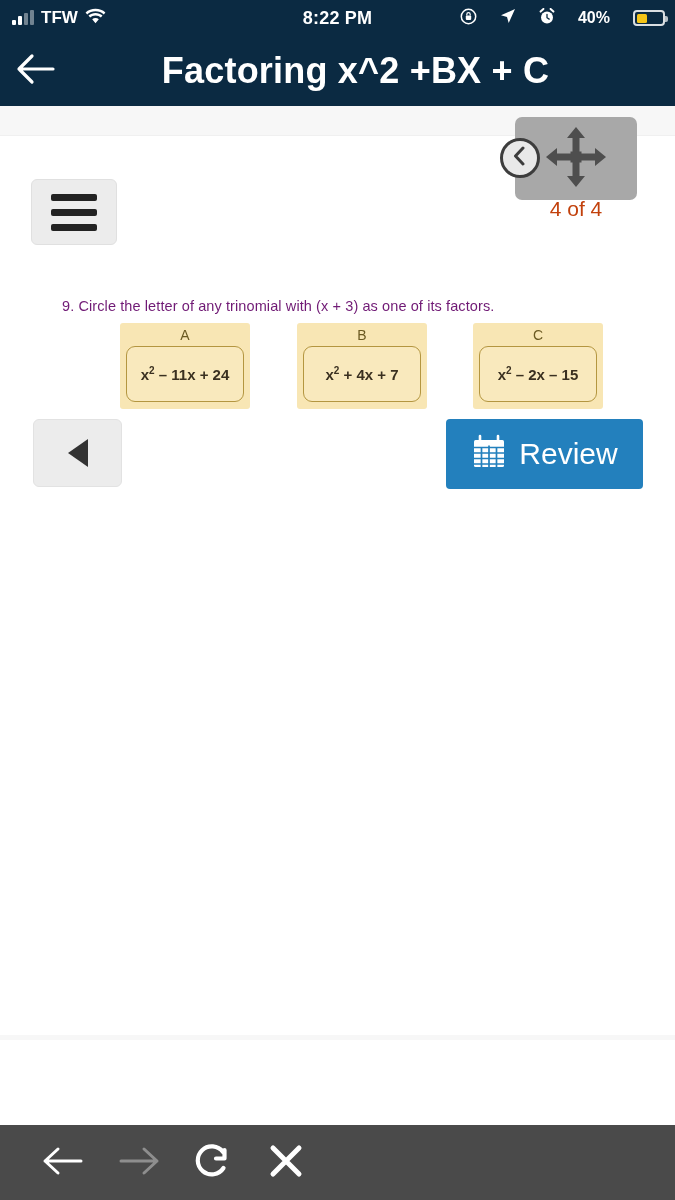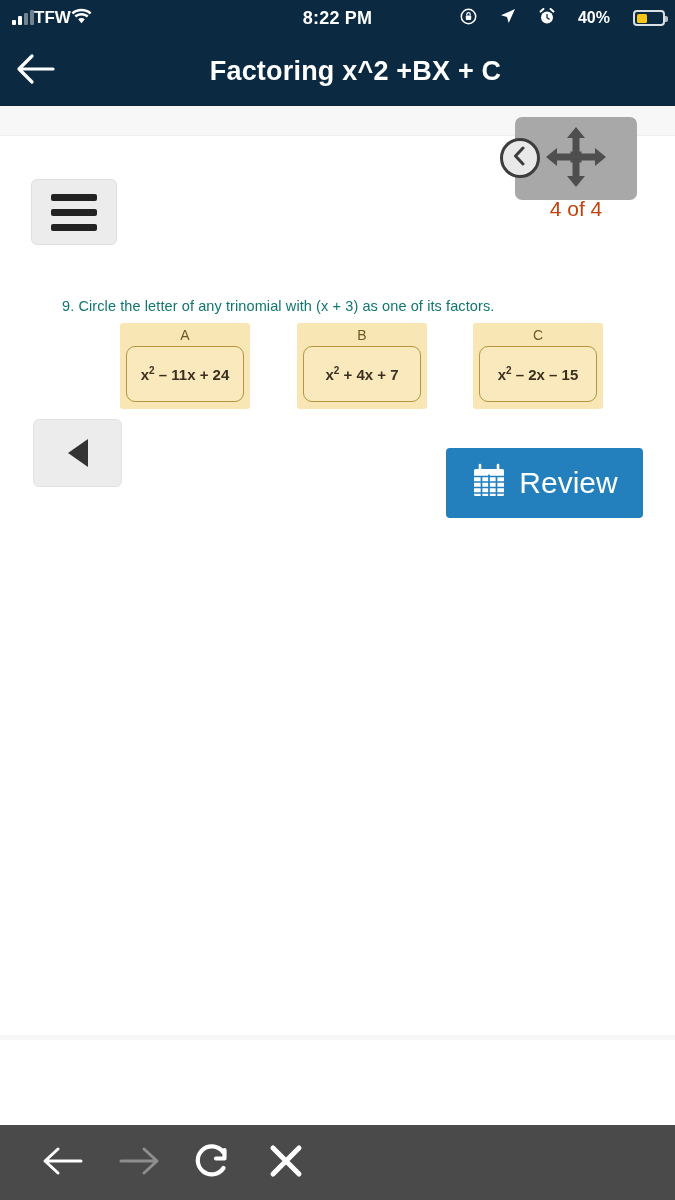--- a/index.html
+++ b/index.html
@@ -10,21 +10,21 @@
     overflow: hidden;
   }
   .phone { position: relative; width: 675px; height: 1200px; background:#fff; }
 
   
   .statusbar {
     position: absolute; top:0; left:0; width:675px; height:36px;
     background:#0b2a42; color:#fff;
     display:flex; align-items:center;
   }
-  .sb-left { display:flex; align-items:center; padding-left:12px; width:33%; }
+  .sb-left { display:flex; align-items:center; gap:7px; padding-left:12px; width:33%; }
   .sb-mid  { width:34%; text-align:center; font-size:18px; font-weight:bold; letter-spacing:.2px; }
   .sb-right{ width:33%; display:flex; align-items:center; justify-content:flex-end;
              gap:23px; padding-right:10px; font-size:16px; font-weight:bold; }
   .bars { display:flex; align-items:flex-end; gap:2px; height:14px; }
   .bars i { display:block; width:4px; background:#fff; border-radius:1px; }
   .bars i:nth-child(1){ height:5px; }
   .bars i:nth-child(2){ height:9px; }
   .bars i:nth-child(3){ height:12px; opacity:.42; }
   .bars i:nth-child(4){ height:15px; opacity:.42; }
   .carrier { font-size:17px; font-weight:bold; }
@@ -37,21 +37,21 @@
     background:rgba(255,255,255,.7); border-radius:0 2px 2px 0;
   }
   .battery span{ display:block; width:40%; height:100%; background:#f5c518; border-radius:1.5px; }
 
   
   .titlebar {
     position:absolute; top:36px; left:0; width:675px; height:70px;
     background:#0b2a42; display:flex; align-items:center;
   }
   .backarrow { width:72px; height:70px; display:flex; align-items:center; justify-content:center; }
-  .title { flex:1; text-align:center; color:#fff; font-size:27px; font-weight:bold;
+  .title { flex:1; text-align:center; color:#fff; font-size:36px; font-weight:bold;
            letter-spacing:.2px; padding-right:36px; }
 
   
   .topband { position:absolute; top:106px; left:0; width:675px; height:30px;
              background:#f7f7f7; border-bottom:1px solid #f0f0f0; }
 
   
   .navwidget { position:absolute; top:117px; left:515px; width:122px; height:83px;
                background:#a8a8a8; border-radius:7px; }
   .move-icon { position:absolute; top:50%; left:50%; transform:translate(-50%,-50%); }
@@ -66,21 +66,21 @@
   
   .hamburger {
     position:absolute; top:179px; left:31px; width:86px; height:66px;
     background:#ececec; border:1px solid #e0e0e0; border-radius:6px;
     display:flex; flex-direction:column; align-items:center; justify-content:center; gap:8px;
   }
   .hamburger i { display:block; width:46px; height:7px; background:#222; border-radius:2px; }
 
   
   .worksheet { position:absolute; top:298px; left:0; width:675px; }
-  .qtext { font-size:14.5px; color:#0f766e; padding-left:62px; letter-spacing:.1px; }
+  .qtext { font-size:14.5px; color:#701a75; padding-left:62px; letter-spacing:.1px; }
   .options { position:relative; height:72px; margin-top:9px; }
   .option { position:absolute; top:0; background:#f8e6b4; border-radius:3px;
             padding:3px 0 7px 0; text-align:center; }
   .option.a { left:120px; width:130px; }
   .option.b { left:297px; width:130px; }
   .option.c { left:473px; width:130px; }
   .opt-letter { font-size:14px; color:#6b5a22; line-height:18px; }
   .opt-box {
     margin:2px 6px 0 6px; border:1.5px solid #b49640; border-radius:9px;
     background:#f9e9bd; font-size:15px; color:#3a3020; font-weight:bold;
@@ -92,21 +92,21 @@
   .prevbtn {
     position:absolute; top:419px; left:33px; width:89px; height:68px;
     background:#ececec; border:1px solid #e2e2e2; border-radius:6px;
     display:flex; align-items:center; justify-content:center;
   }
   .tri-left { width:0; height:0; border-top:14px solid transparent;
               border-bottom:14px solid transparent; border-right:20px solid #333; }
   .reviewbtn {
     position:absolute; top:419px; left:446px; width:197px; height:70px;
     background:#2380bd; border-radius:4px;
-    display:flex; align-items:center; justify-content:center; gap:12px;margin-top:29px;
+    display:flex; align-items:center; justify-content:center; gap:12px;
   }
   .reviewbtn .label { color:#fff; font-size:30px; }
 
   
   .lowerband { position:absolute; top:1035px; left:0; width:675px; height:5px; background:#f7f7f7; }
   .bottombar { position:absolute; bottom:0; left:0; width:675px; height:75px; background:#4a4a4a; }
   .bb-inner { display:flex; align-items:center; gap:26px; padding-left:40px; height:100%; }
   .bb-btn { width:48px; height:48px; display:flex; align-items:center; justify-content:center; }
 </style>
 </head>

